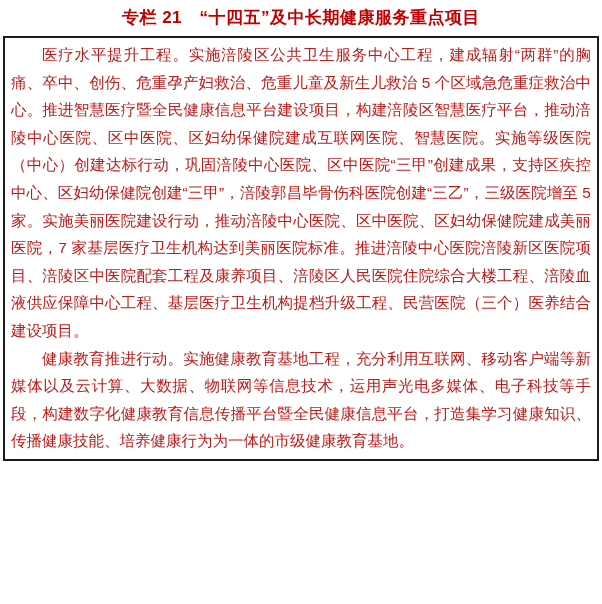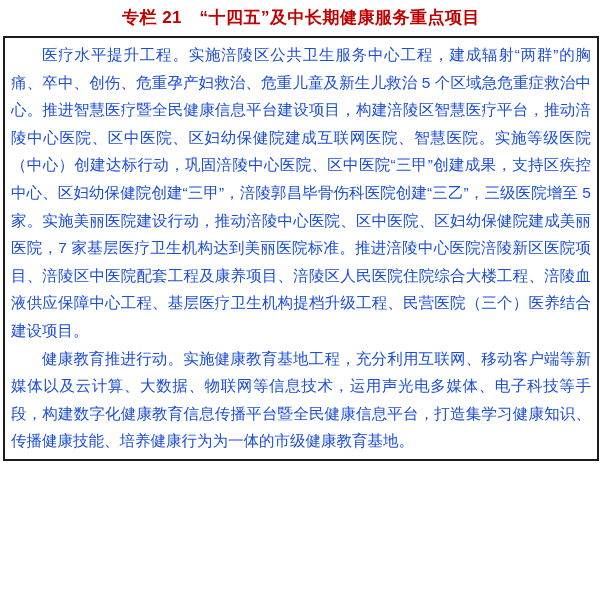--- a/index.html
+++ b/index.html
@@ -28,21 +28,21 @@
     border: 2px solid #1c1c1c;
     padding: 3px 6px 4px 6px;
     background: #ffffff;
   }
   .panel-box p {
     margin: 0;
     font-size: 15.5px;
     line-height: 27.6px;
     text-align: justify;
     text-indent: 2em;
-    color: #1d4ed8;
+    color: #b91c1c;
     word-break: break-all;
   }
 </style>
 </head>
 <body>
 
 <div class="document-page">
   <div class="panel-title" style="color: rgb(192, 0, 0);">专栏 21　“十四五”及中长期健康服务重点项目</div>
 
   <div class="panel-box" style="border-color: rgb(28, 28, 28);">

